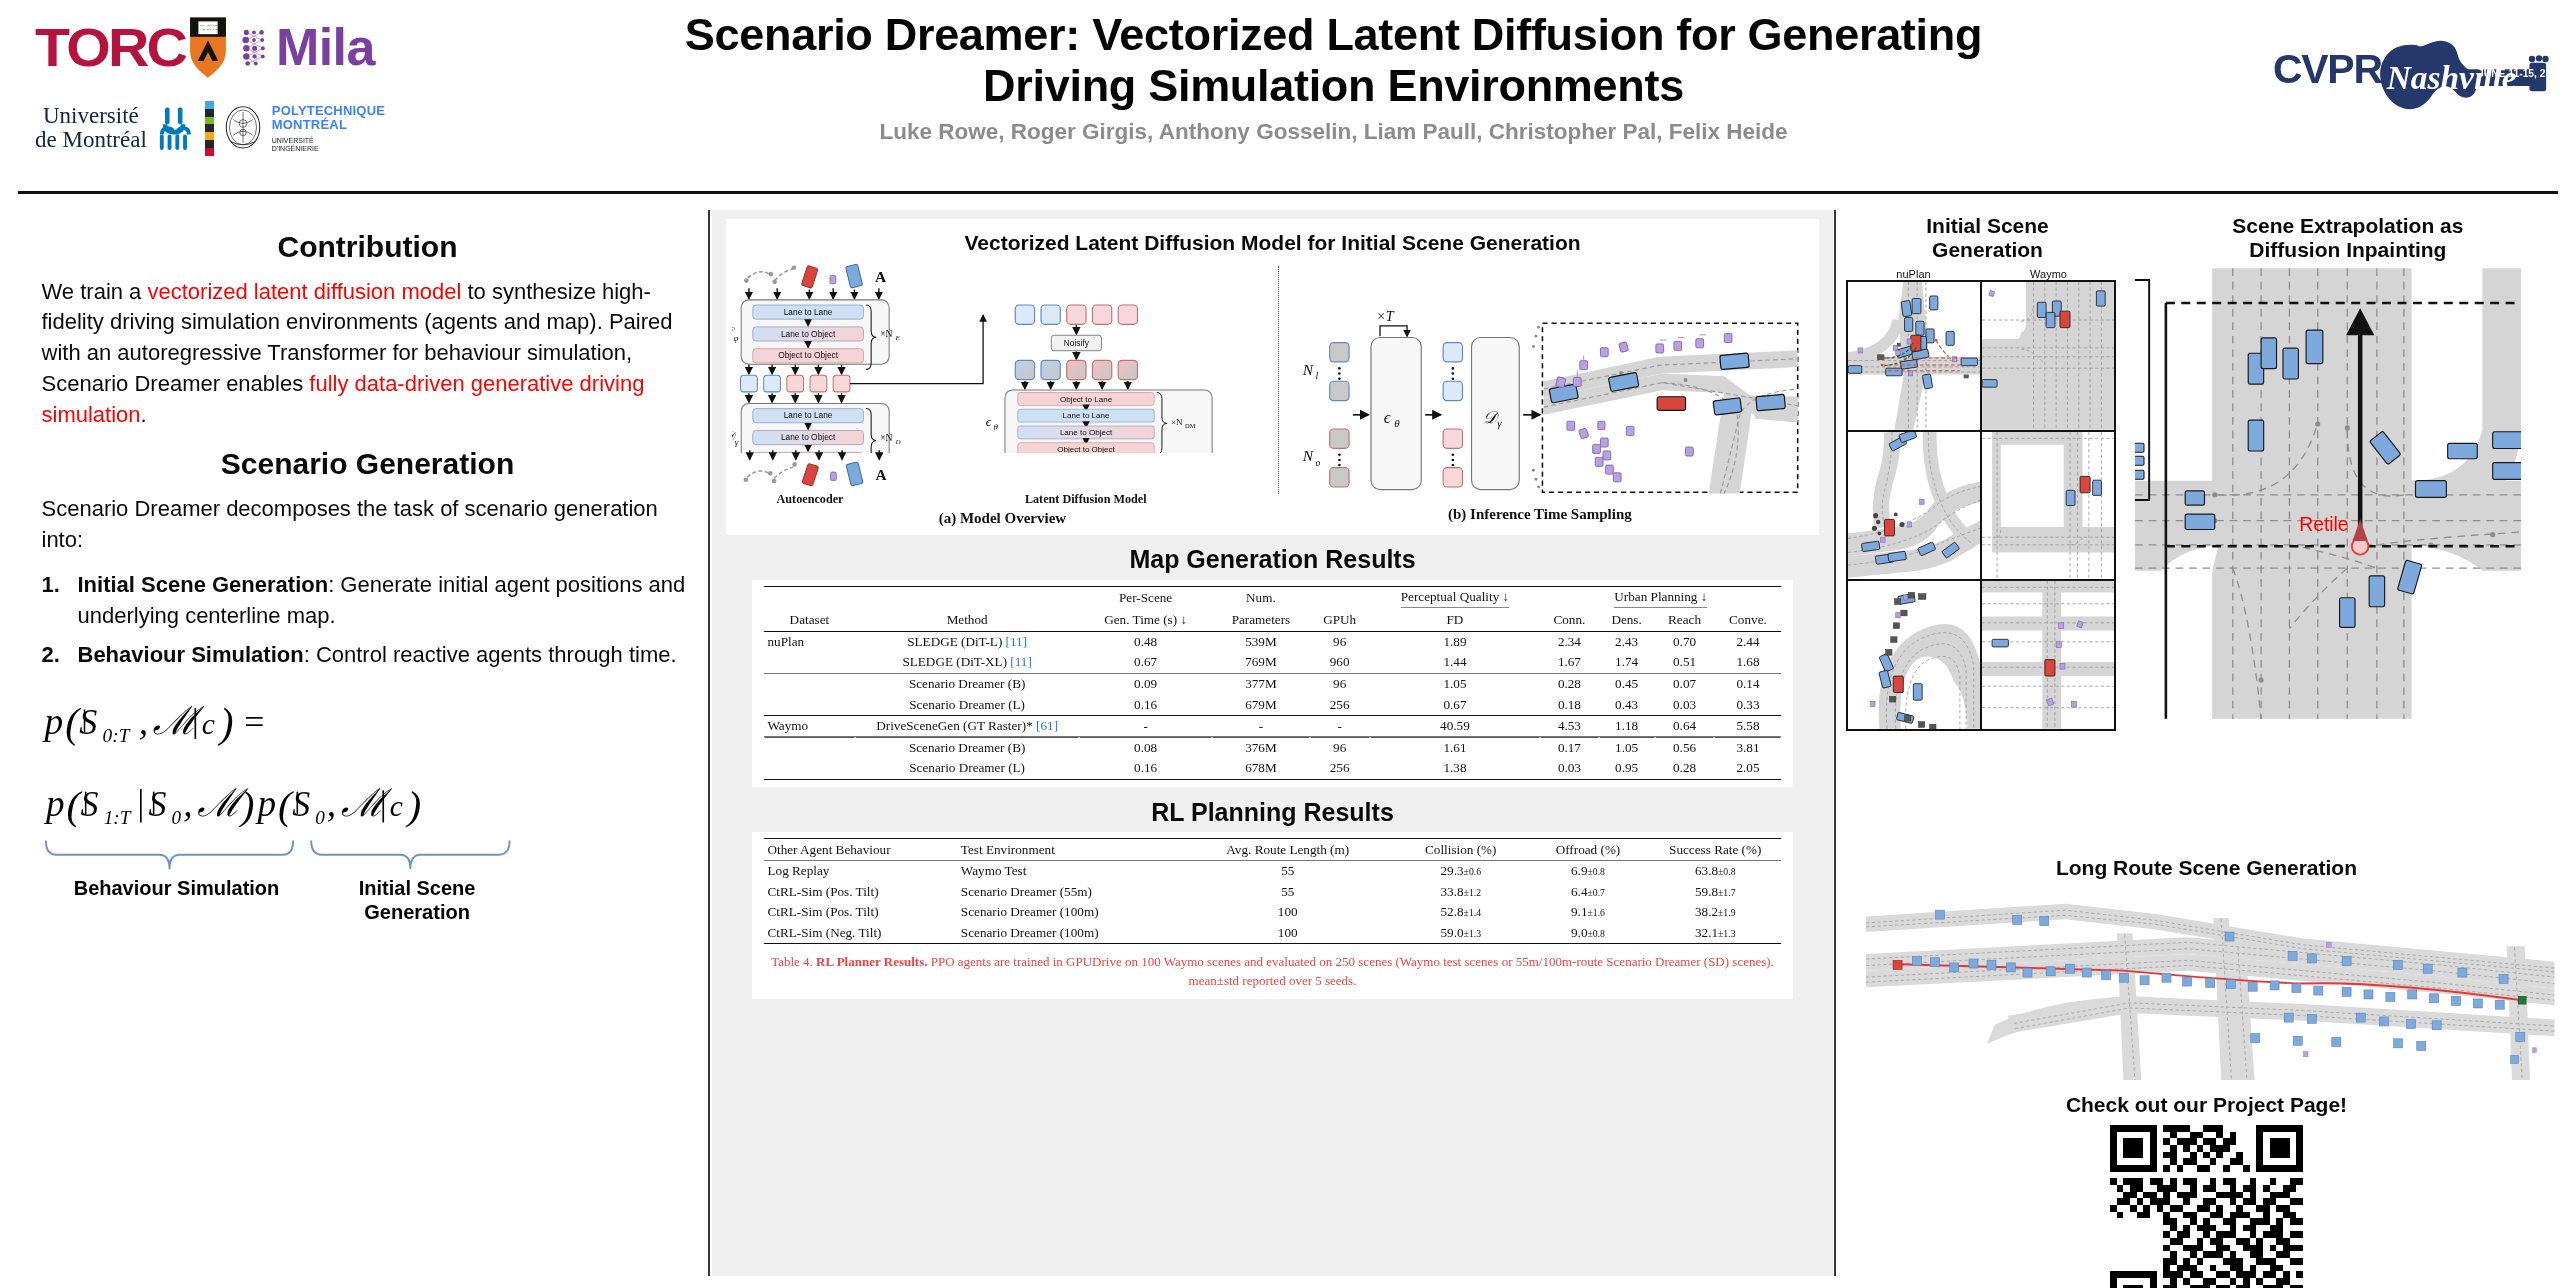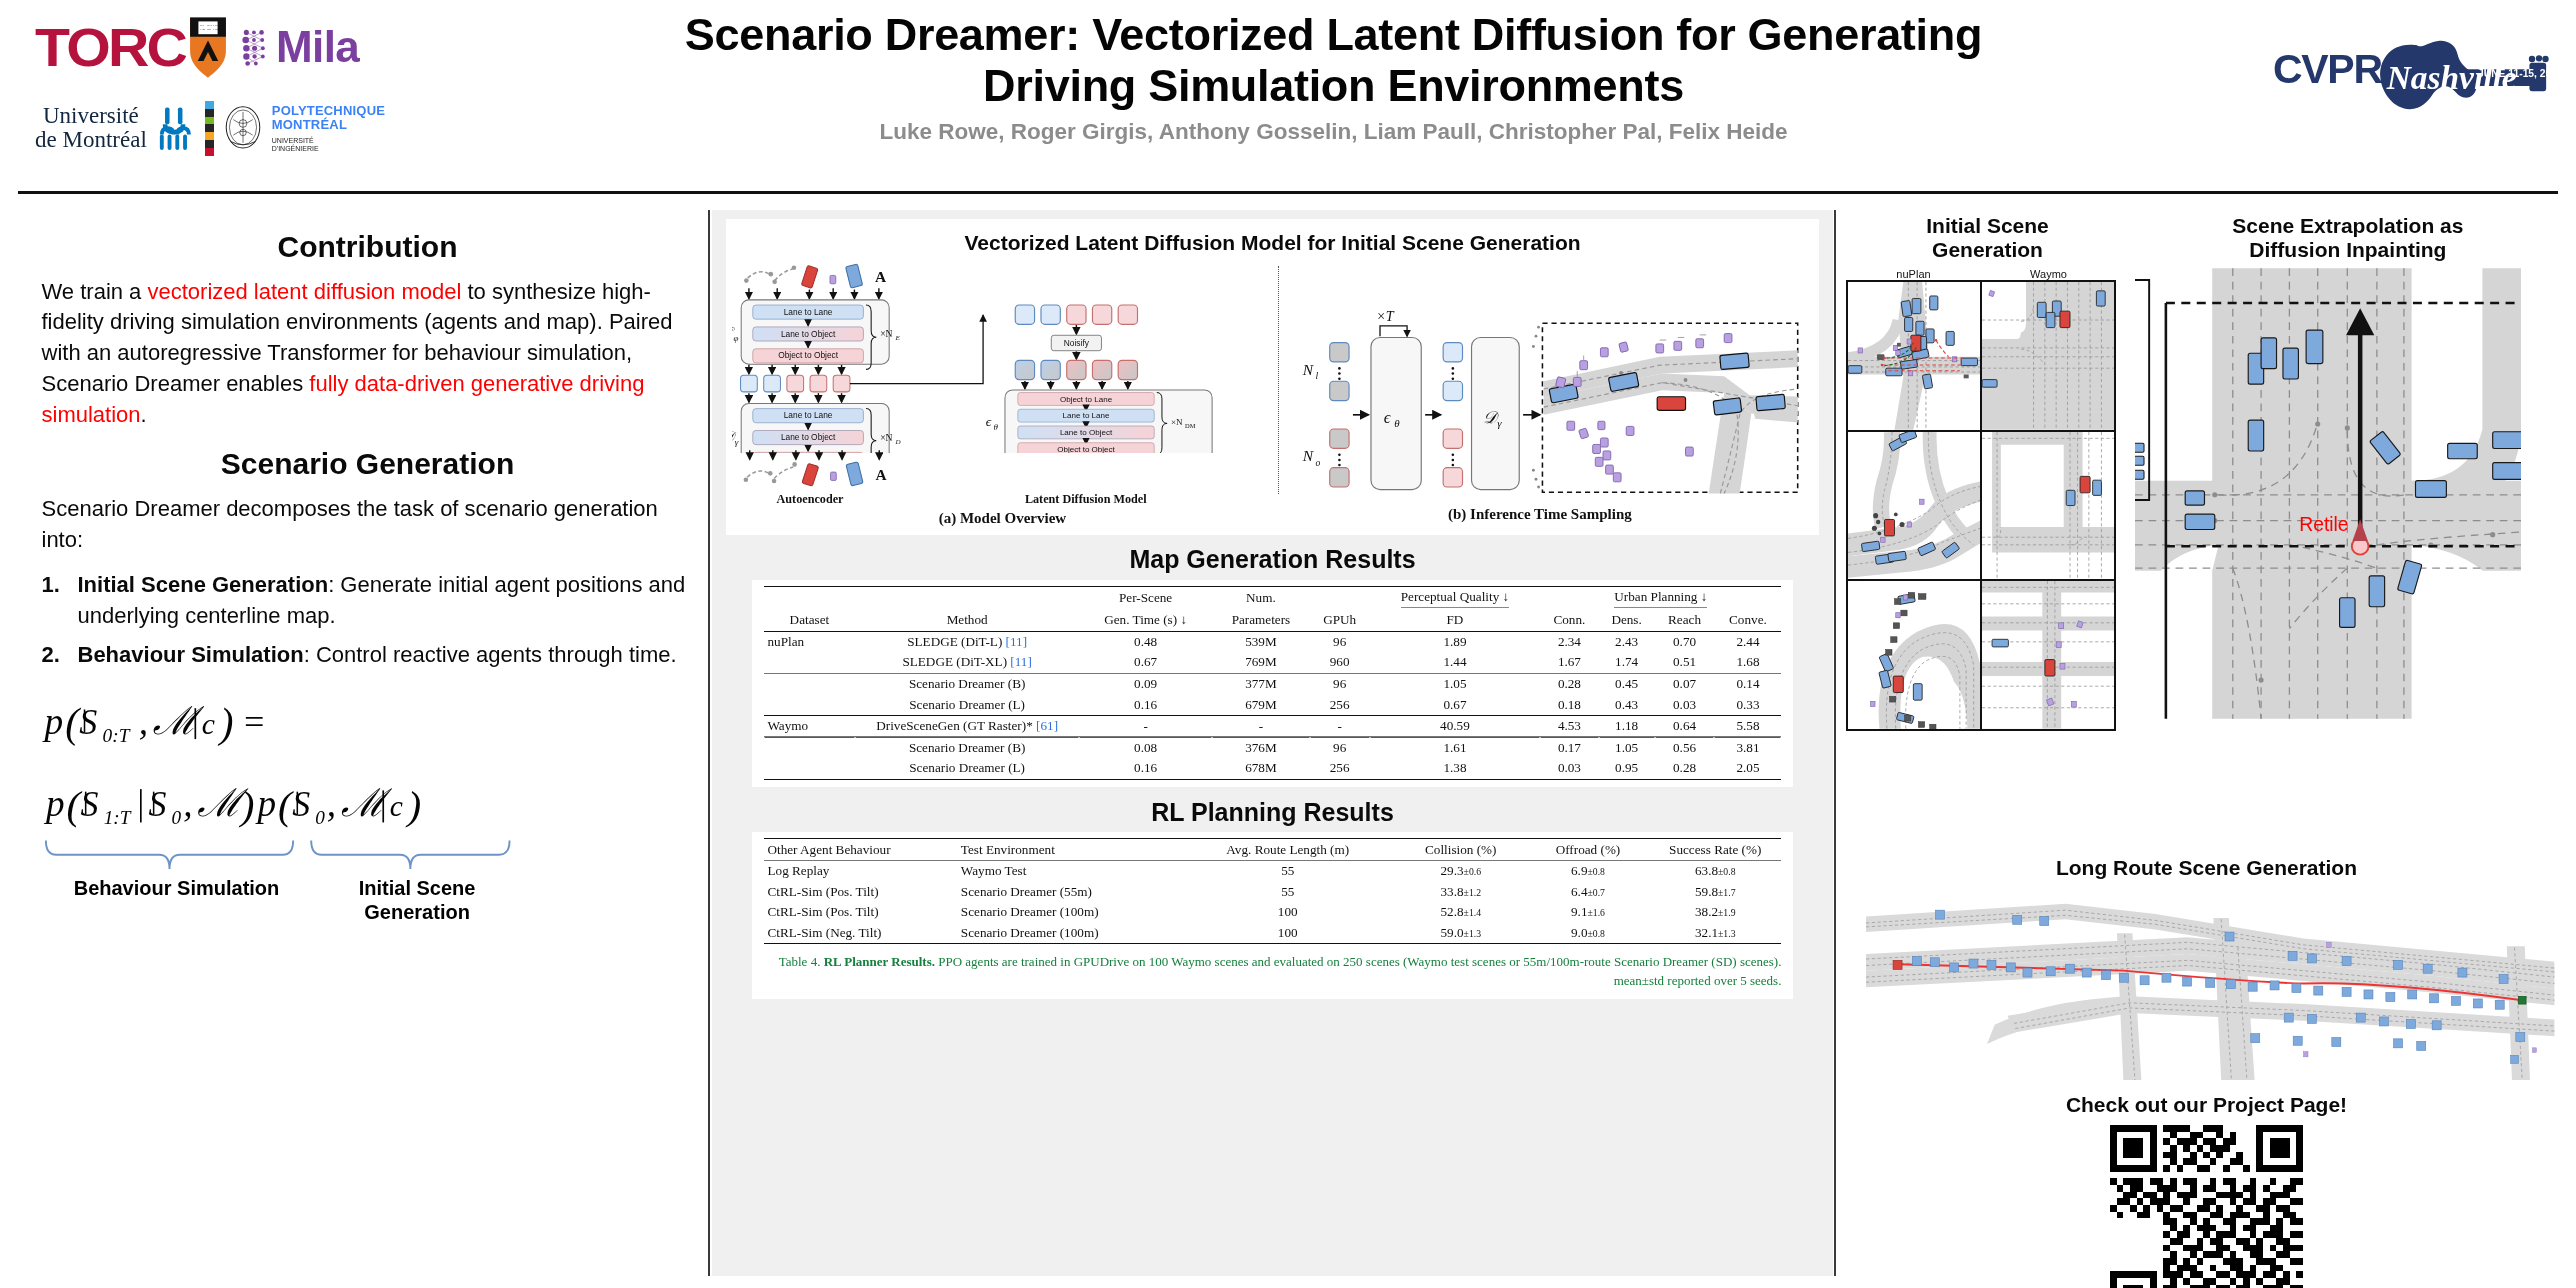--- a/index.html
+++ b/index.html
@@ -7,21 +7,21 @@
   .poster { position:relative; width:2576px; height:1288px; background:#fff; }
 
   
   .header { position:absolute; left:0; top:0; width:2576px; height:193px; }
   .logos-left { position:absolute; left:35px; top:11.6px; width:425px; height:161px; }
   .logo-row1 { display:flex; align-items:center; gap:11.6px; height:71px; }
   .torc { font-family:"Liberation Sans", sans-serif; font-weight:bold; font-size:54px; color:#B5123E; letter-spacing:-2.6px; font-stretch:condensed; transform:scaleX(1.06); transform-origin:left center;}
   .princeton-shield { width:40px; height:64px; position:relative; }
   .mila-wrap { display:flex; align-items:center; gap:3.2px; }
   .mila-dots { width:33px; height:40px; position:relative; }
-  .mila-text { font-size:44px; font-weight:bold; color:#7B3FA0; font-family:"Liberation Sans", sans-serif; letter-spacing:-0.6px;}
+  .mila-text { font-size:52px; font-weight:bold; color:#7B3FA0; font-family:"Liberation Sans", sans-serif; letter-spacing:-0.6px;}
   .logo-row2 { display:flex; align-items:center; gap:9px; margin-top:10.3px; height:71px; }
   .udem { font-family:"Liberation Serif", serif; font-size:23px; color:#12263F; line-height:1.05; text-align:center; }
   .udem-mark { width:40px; height:45px; position:relative; }
   .poly-bars { width:9px; height:55px; display:flex; flex-direction:column; }
   .poly-bars div { flex:1; }
   .poly-txt { font-size:13px; font-weight:bold; color:#3b82f6; line-height:1.12; letter-spacing:0.2px;}
   .poly-sub { font-size:7px; font-weight:normal; color:#222; margin-top:4.5px; line-height:1.15;}
   .poly-crest { width:40px; height:48px; }
 
   .title-block { position:absolute; left:464px; top:9px; width:1739px; text-align:center; }
@@ -67,21 +67,21 @@
   table.rt td, table.rt th { padding:2.3px 3.9px; text-align:center; font-weight:normal; }
   .tdl { text-align:left !important; }
   .thick-top td { border-top:1.9px solid #111; }
   .thin-top td { border-top:0.8px solid #111; }
   .grp-line td { border-top:0.8px solid #777; }
   .dbl-top td { border-top:1.9px double #111; box-shadow:0 1.3px 0 -0.6px #111;}
   .b { font-weight:bold; }
   .cite { color:#2a6fdb; }
   .hdr-rule { border-bottom:0.8px solid #888; display:inline-block; padding-bottom:1.3px;}
   .pm { font-size:9.7px; }
-  .tcap { font-family:"Liberation Serif", serif; font-size:13px; line-height:1.5; color:#15803d; margin-top:7.7px; text-align:right;}
+  .tcap { font-family:"Liberation Serif", serif; font-size:13px; line-height:1.5; color:#ef4444; margin-top:7.7px; text-align:center;}
 
   
   .col-right { position:absolute; left:1837px; top:210px; width:739px; height:1066px; }
   .rr-top { display:flex; gap:6.4px; padding:0 9px; }
   .rh { font-size:21px; font-weight:bold; text-align:center; color:#0a0a0a; line-height:1.14; font-family:"Liberation Sans", sans-serif; }
   .panel-lbls { display:flex; }
   .panel-lbl { flex:1; text-align:center; font-size:11px; color:#111; font-family:"Liberation Sans", sans-serif;}
   .grid6 { display:grid; grid-template-columns:1fr 1fr; grid-template-rows:1fr 1fr 1fr; width:270px; height:451px; border:1.9px solid #111; background:#fff;}
   .grid6 > div { border:1px solid #111; overflow:hidden; position:relative; background:#fff;}
   .inpaint { width:386px; height:574px; border:0; position:relative; background:#fff; overflow:hidden;}

